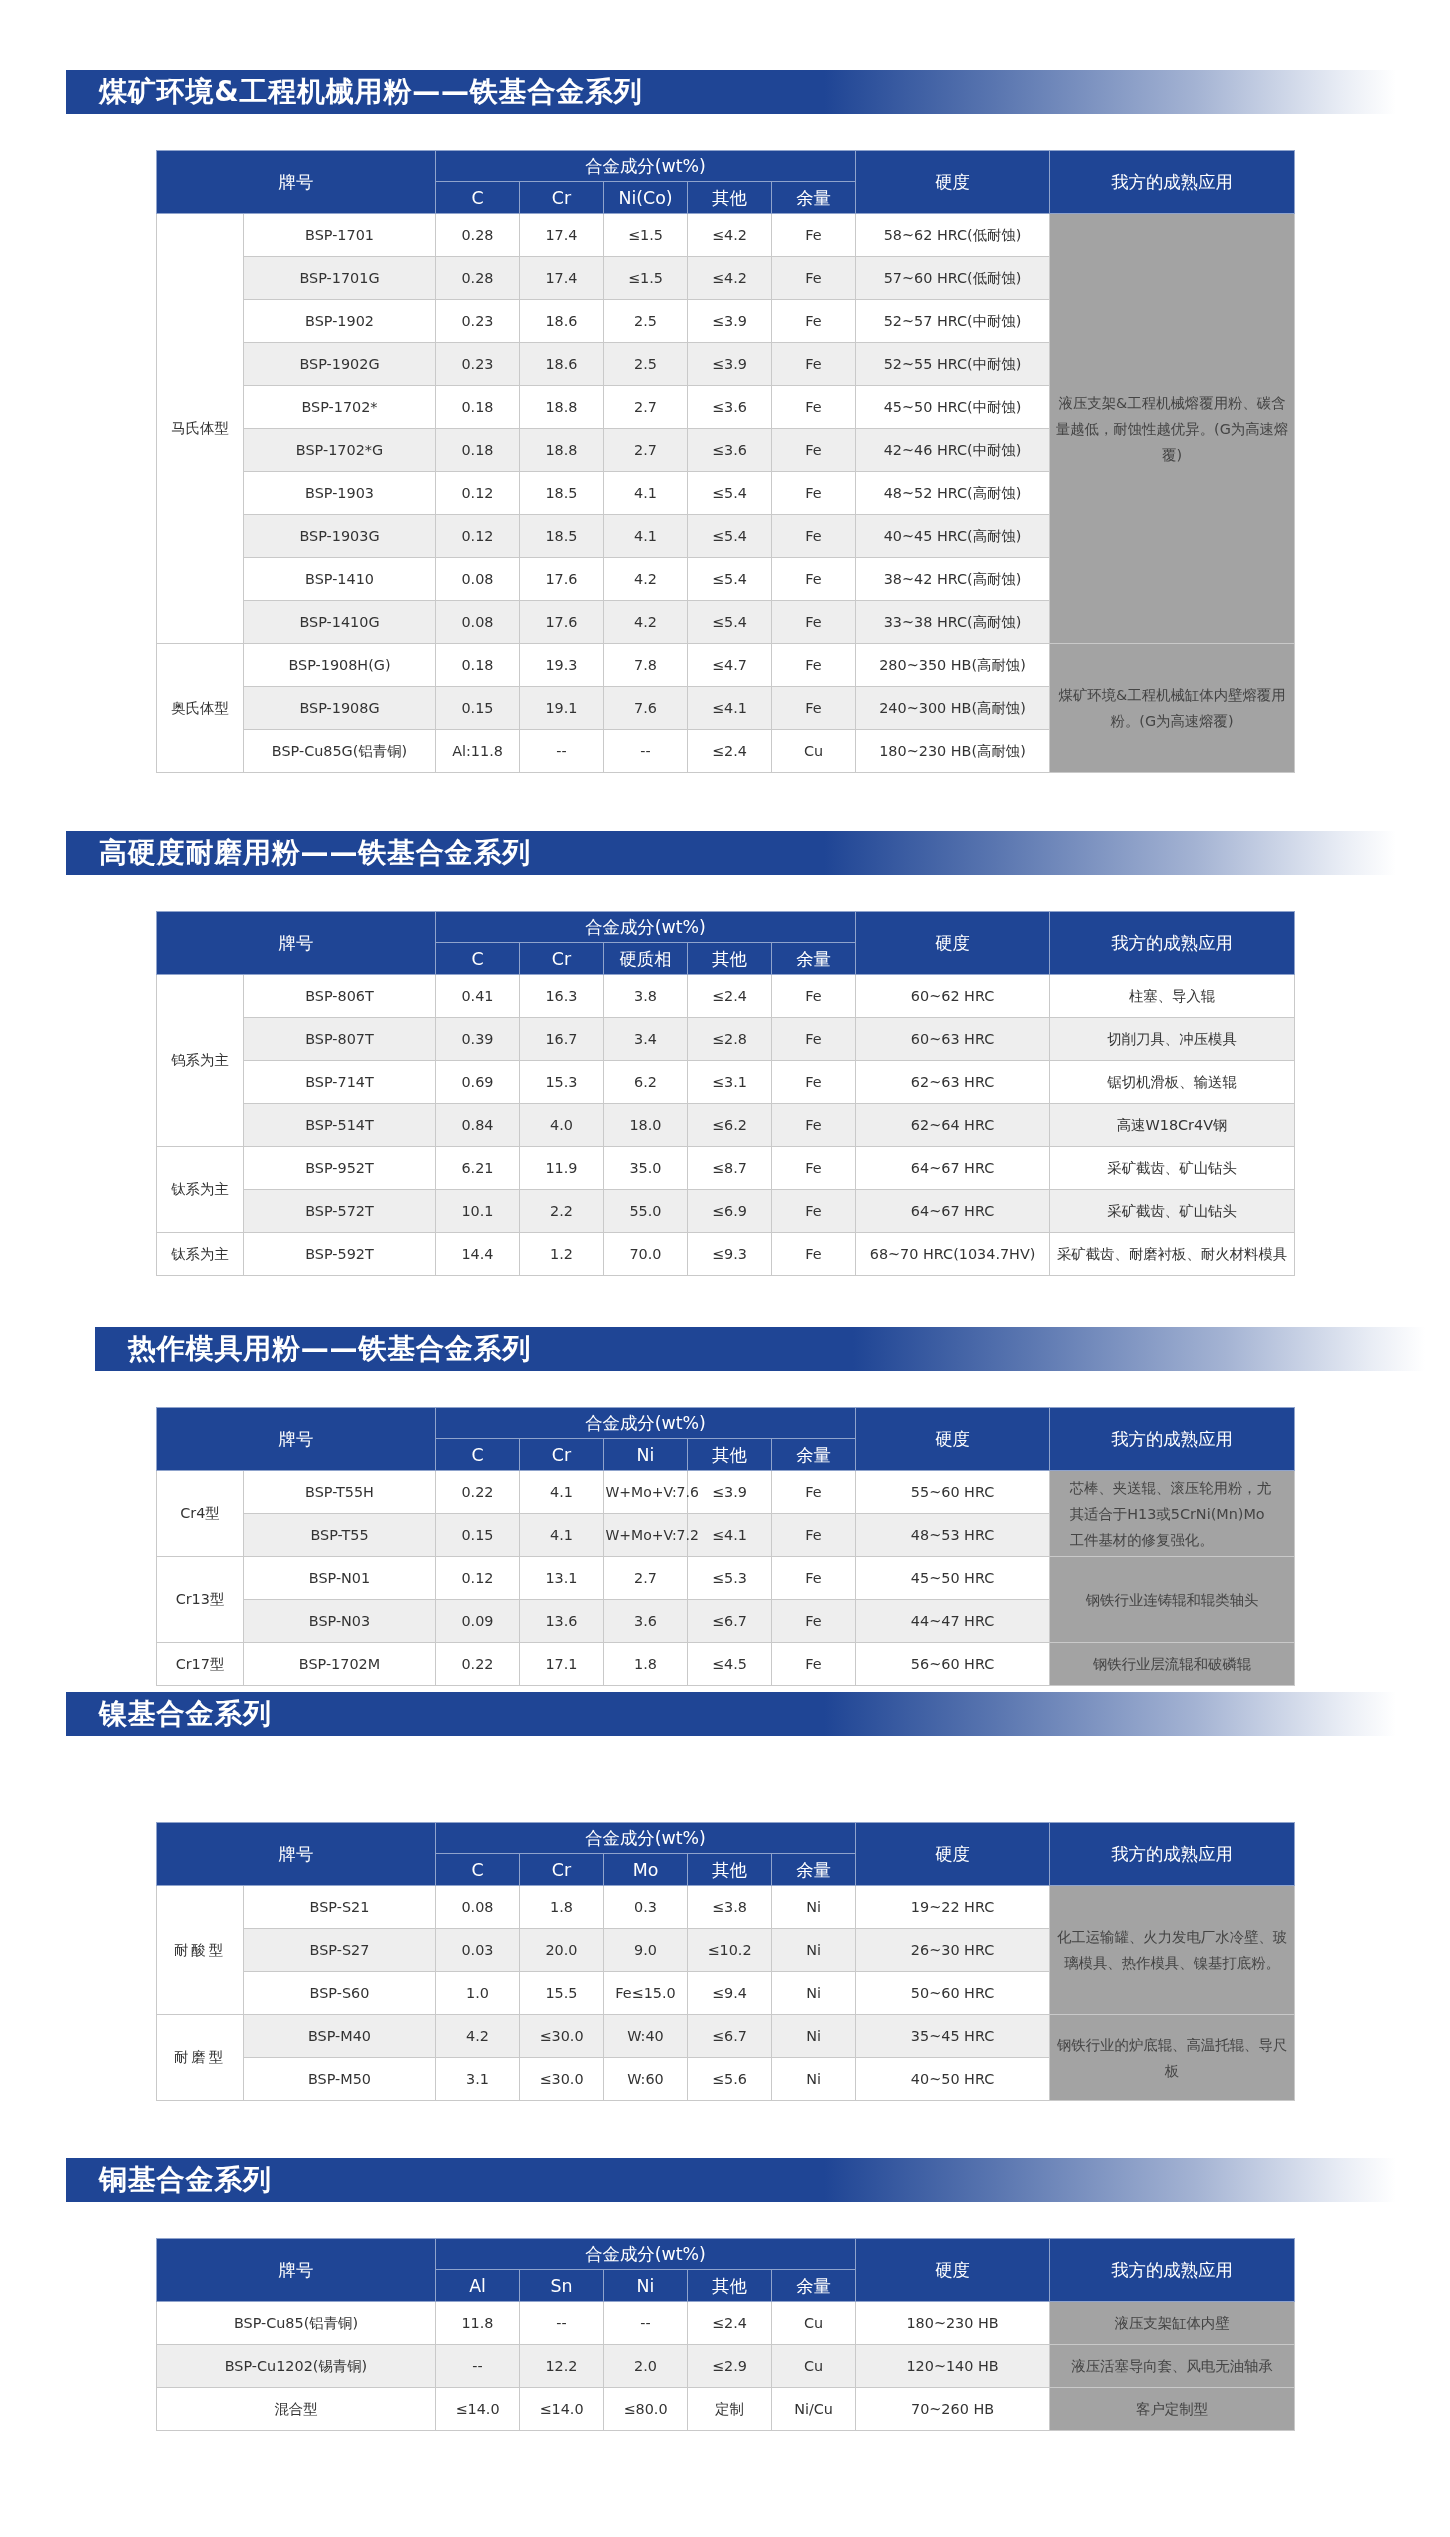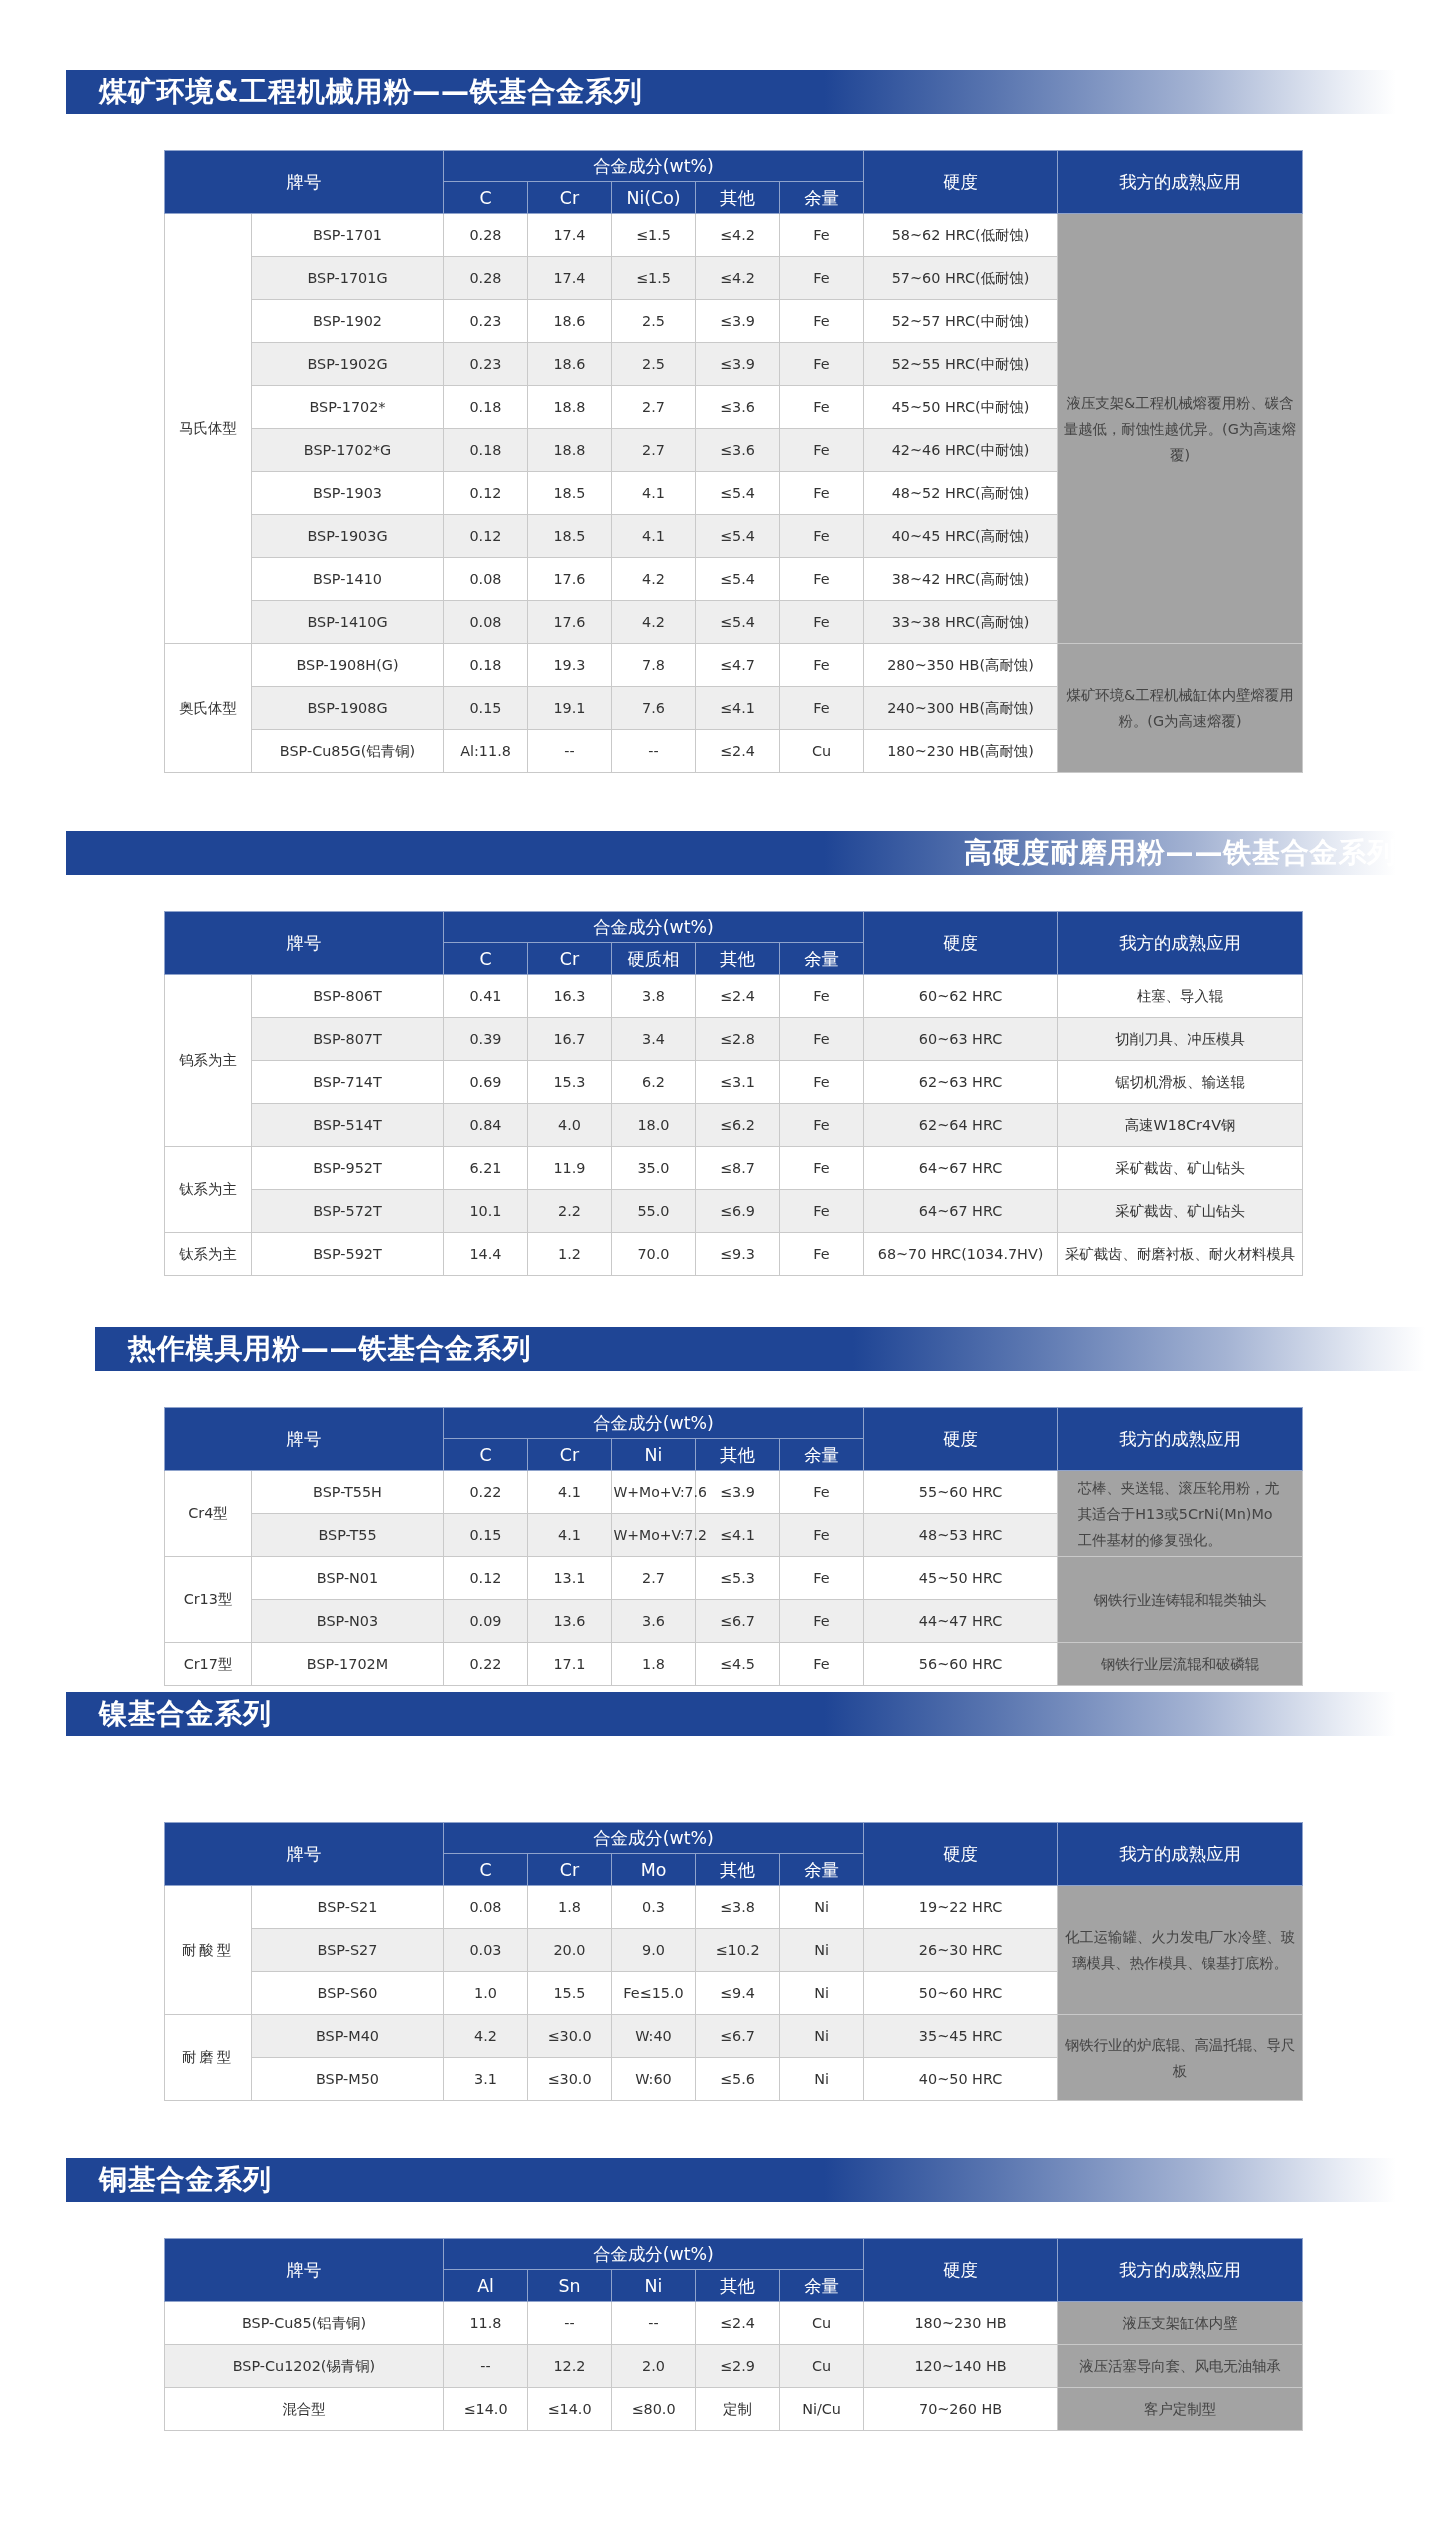--- a/index.html
+++ b/index.html
@@ -24,21 +24,21 @@
   }
   .banner-title {
     color: #ffffff;
     font-size: 28px;
     font-weight: bold;
     letter-spacing: 0.8px;
     white-space: nowrap;
   }
   table.spec {
     position: absolute;
-    left: 164px;
+    left: 156px;
     width: 1137px;
     border-collapse: collapse;
     table-layout: fixed;
     font-size: 14.4px;
     color: #333333;
   }
   table.spec col.c-cat { width: 87px; }
   table.spec col.c-grade { width: 192px; }
   table.spec col.c-el { width: 84px; }
   table.spec col.c-hard { width: 194px; }
@@ -228,21 +228,21 @@
         <td class="z">Al:11.8</td>
         <td class="z">--</td>
         <td class="z">--</td>
         <td class="z">≤2.4</td>
         <td class="z">Cu</td>
         <td class="z">180~230 HB(高耐蚀)</td>
       </tr>
     </tbody>
 </table>
 
-<div class="banner" style="top:831px;justify-content:flex-end;">
+<div class="banner" style="top:831px;">
   <span class="banner-title">高硬度耐磨用粉——铁基合金系列</span>
 </div>
 
 <table class="spec" style="top:911px;">
   <colgroup>
     <col class="c-cat">
       <col class="c-grade">
       <col class="c-el">
       <col class="c-el">
       <col class="c-el">

